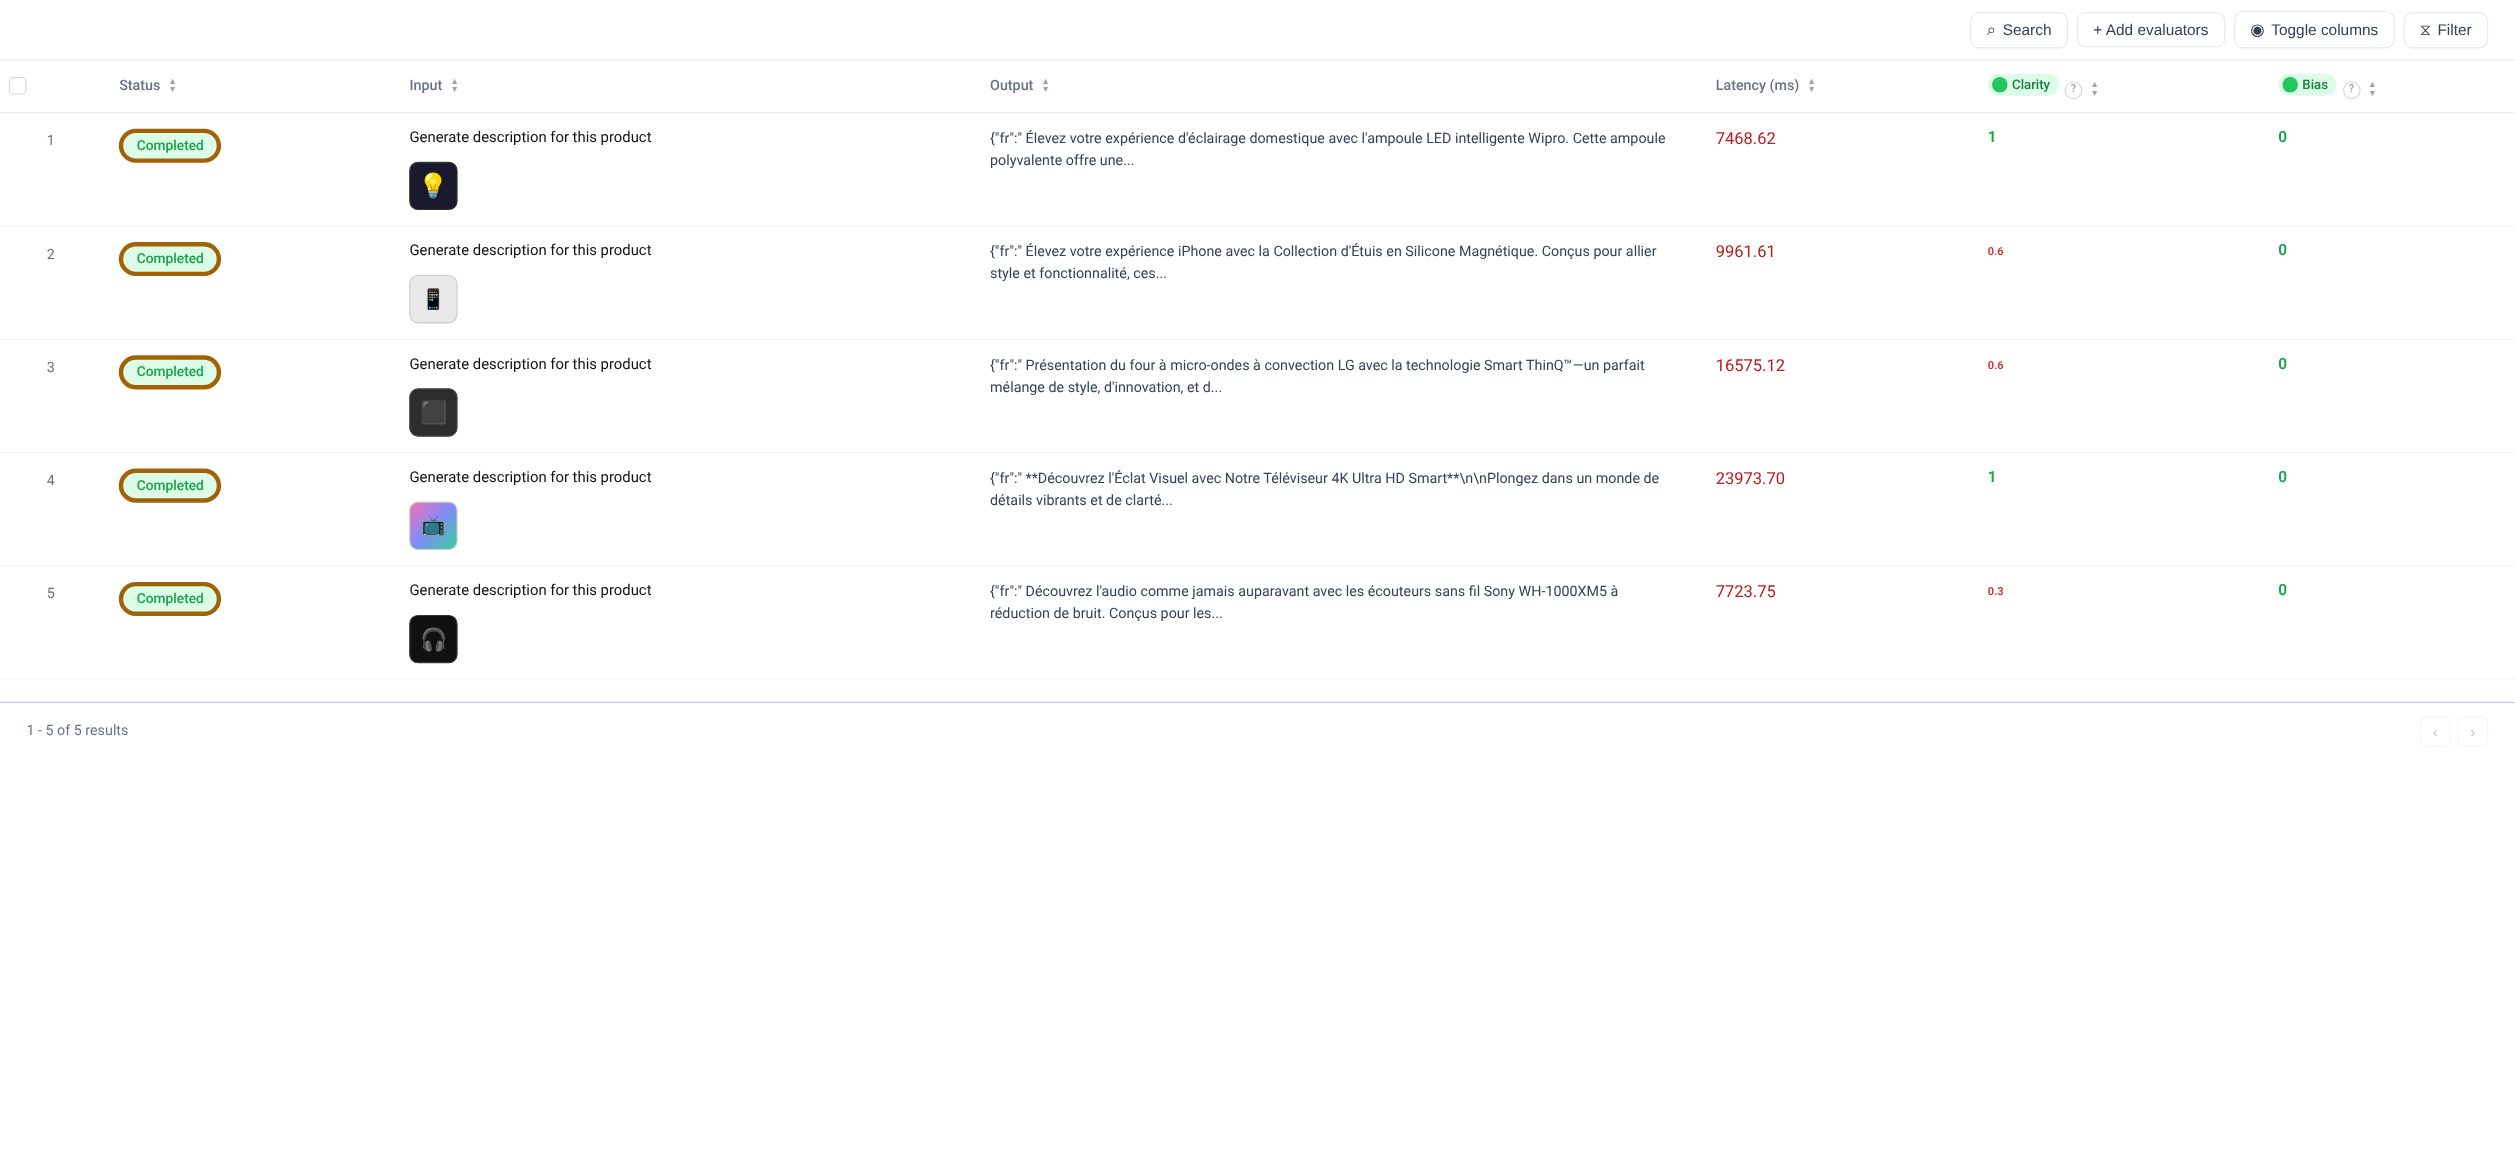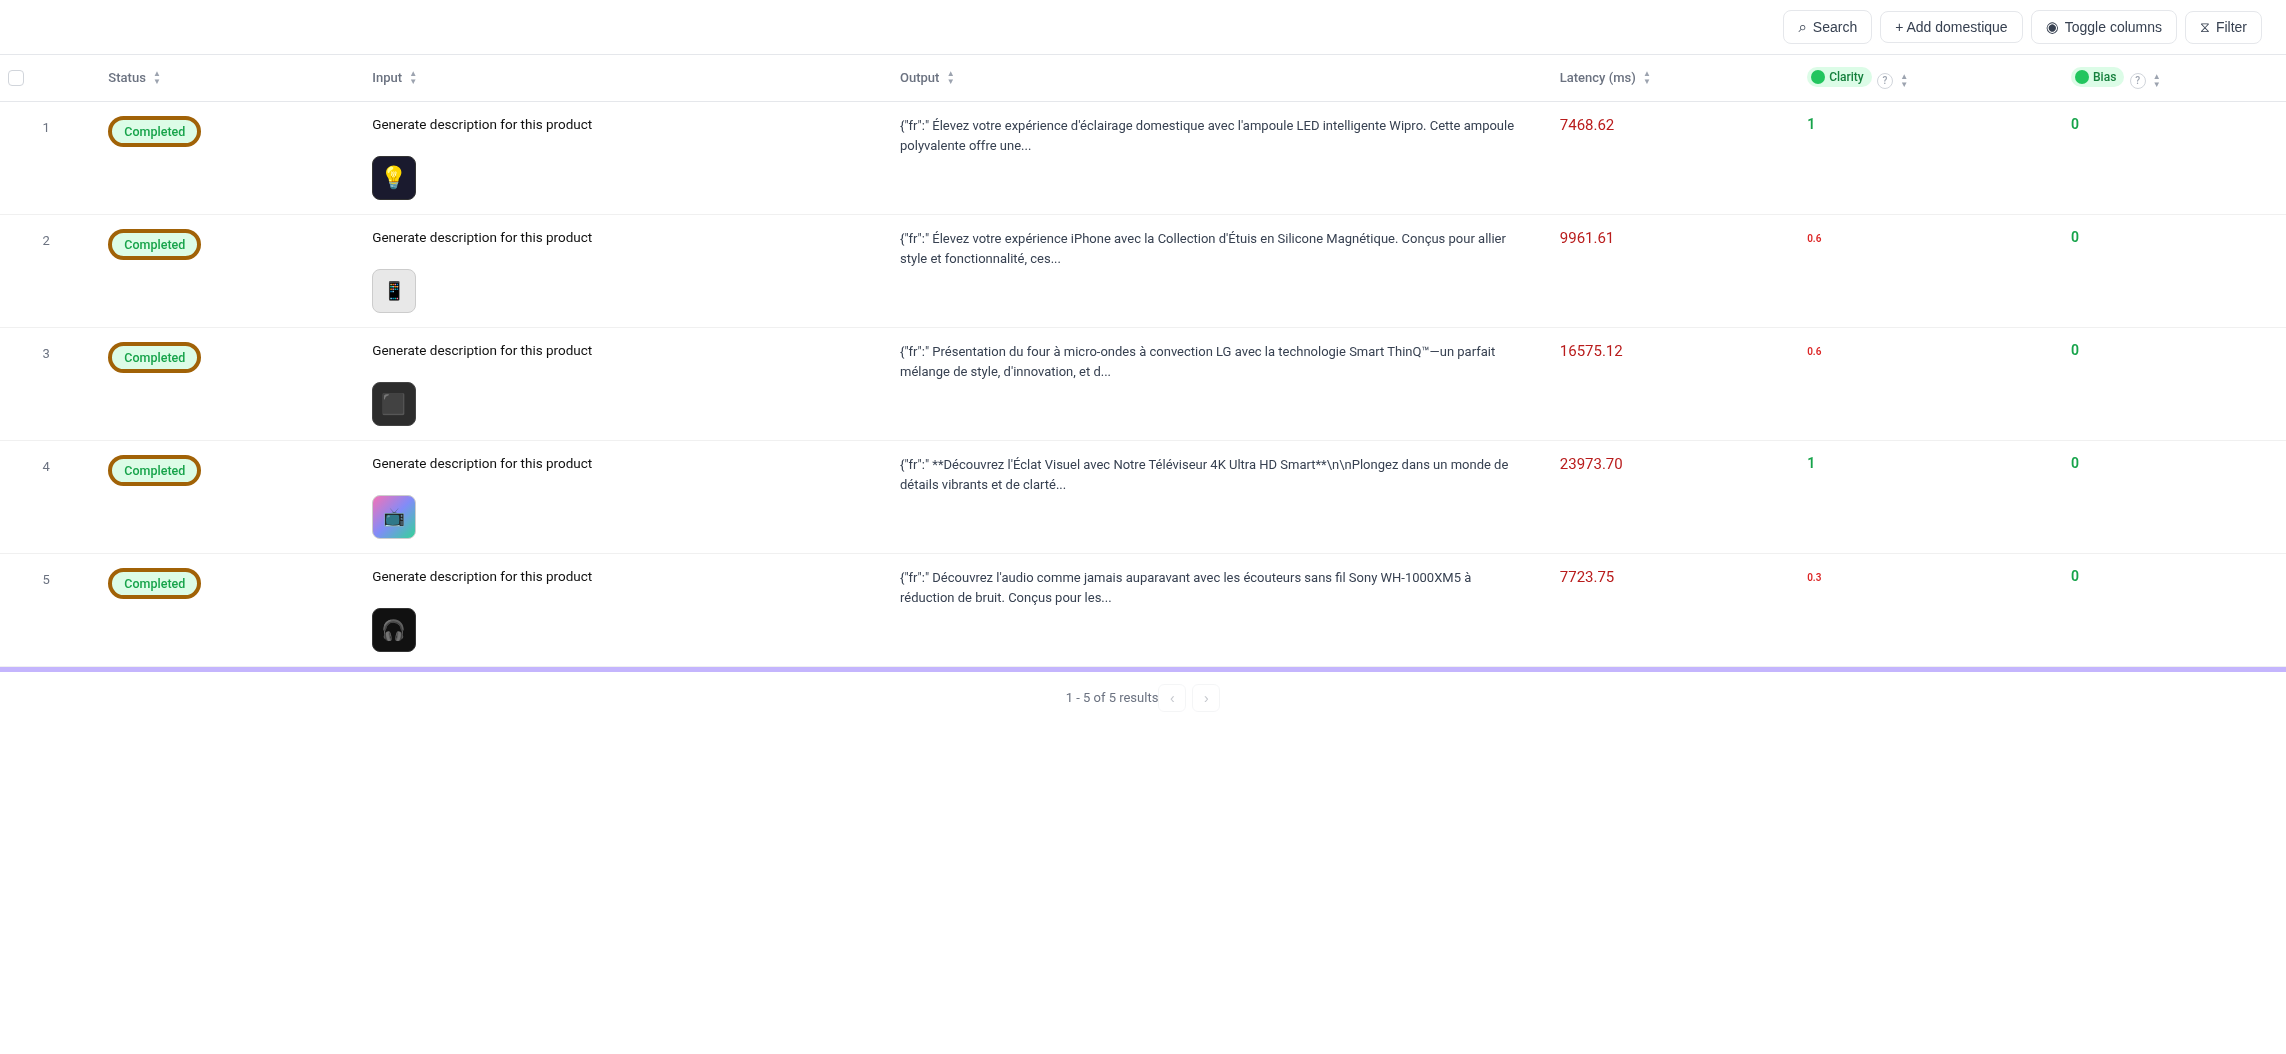--- a/index.html
+++ b/index.html
@@ -88,21 +88,21 @@
       border-radius: 20px;
       font-size: 12.5px;
       font-weight: 500;
       color: #16a34a;
       background: #dcfce7;
       border: 4px solid #a16207;
     }
     .input-cell {
       display: flex;
       flex-direction: column;
-      gap: 24px;
+      gap: 14px;
     }
     .input-text {
       font-size: 13.5px;
       color: #111;
     }
     .output-text {
       font-size: 13px;
       color: #374151;
       line-height: 1.55;
     }
@@ -137,25 +137,26 @@
       width: 16px; height: 16px;
       border-radius: 50%;
       border: 1px solid #d1d5db;
       font-size: 10px;
       color: #9ca3af;
       cursor: pointer;
     }
     .footer {
       display: flex;
       align-items: center;
-      justify-content: center;
+      justify-content: space-between;
       padding: 12px 24px;
-      border-top: 5px solid #c4b5fd;
+      border-top: 1px solid #c4b5fd;
       color: #6b7280;
       font-size: 13px;
+      margin-top: 20px;
     }
     .footer-nav {
       display: flex;
       gap: 6px;
     }
     .footer-nav-btn {
       width: 28px; height: 28px;
       border: 1px solid #e5e7eb;
       border-radius: 6px;
       background: #fff;
@@ -177,21 +178,21 @@
   </style>
 </head>
 <body>
 
 <div class="toolbar">
   <button class="toolbar-btn">
     <span style="font-size:15px;">⌕</span>
     <span>Search</span>
   </button>
   <button class="toolbar-btn">
-    <span>+ Add domestique</span>
+    <span>+ Add evaluators</span>
   </button>
   <button class="toolbar-btn">
     <span style="font-size:15px;">◉</span>
     <span>Toggle columns</span>
   </button>
   <button class="toolbar-btn">
     <span style="font-size:14px;">⧖</span>
     <span>Filter</span>
   </button>
 </div>

